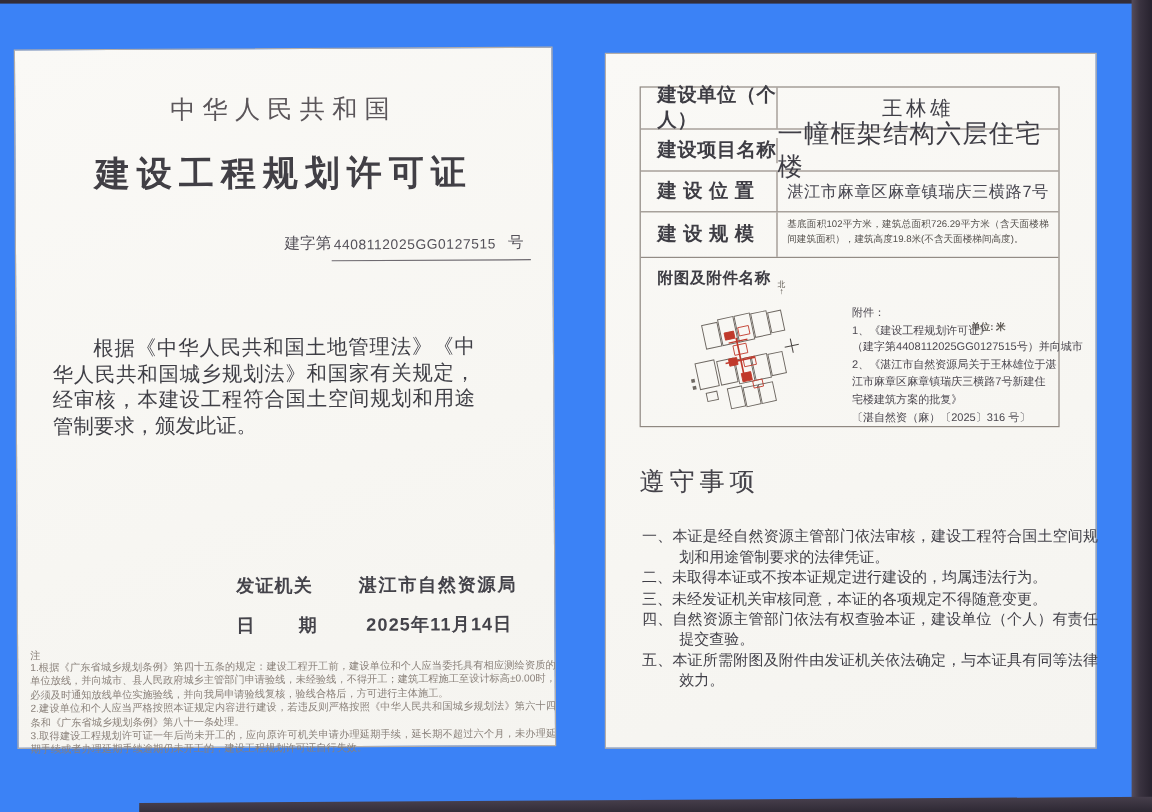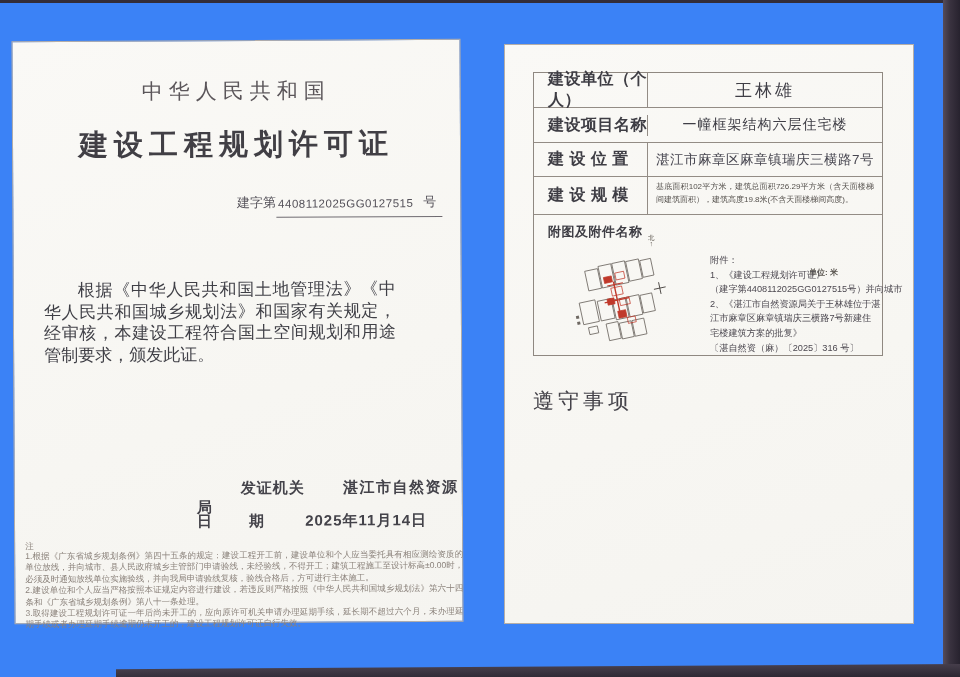--- a/index.html
+++ b/index.html
@@ -30,42 +30,42 @@
   .cert-title{position:absolute;left:0;top:84px;width:100%;text-align:center;
     font-size:29px;font-weight:bold;letter-spacing:6px;color:#413f45;}
   .cert-no{position:absolute;right:18px;top:153px;font-size:13px;color:#55525a;}
   .cert-no .num-u{display:inline-block;border-bottom:1px solid #6e6a70;padding:0 6px 5px 2px;}
   .cert-no .digits{font-size:11.5px;letter-spacing:.5px;vertical-align:-1px;}
   .cert-no .suffix{margin-left:10px;}
   .body-par{position:absolute;left:30px;top:238px;width:352px;
     font-size:17px;line-height:21.5px;color:#3f3f46;text-indent:2em;
     text-align:justify;letter-spacing:0;}
   .issuer-row{position:absolute;left:182px;top:438px;font-size:15px;color:#44434a;}
-  .issuer-row .lbl{font-weight:bold;letter-spacing:1px;margin-left:44px;}
+  .issuer-row .lbl{font-weight:bold;letter-spacing:1px;}
   .issuer-row .val{margin-left:34px;font-weight:bold;letter-spacing:1.5px;}
   .date-row{position:absolute;left:182px;top:471px;font-size:15px;color:#44434a;}
   .date-row .lbl{font-weight:bold;letter-spacing:37px;}
   .date-row .val{margin-left:0px;font-weight:bold;letter-spacing:1px;}
   .notes{position:absolute;left:10px;top:499px;width:438px;
     font-size:8.5px;line-height:11.4px;color:#8a817a;text-align:justify;}
   .notes .note-label{display:block;line-height:10px;}
   .notes p{margin:0;}
 
   
   .permit-table{position:absolute;left:28px;top:27px;width:350px;
     border:1px solid #8f8881;box-sizing:border-box;}
   .t-row{display:flex;border-bottom:1px solid #938c85;box-sizing:border-box;}
   .t-row:last-child{border-bottom:none;}
   .t-label{width:114px;border-right:1px solid #938c85;box-sizing:border-box;
     display:flex;align-items:center;padding-left:14px;
     font-size:16px;font-weight:bold;color:#3e3d44;letter-spacing:.5px;}
   .t-value{flex:1;display:flex;align-items:center;box-sizing:border-box;color:#474650;}
   .r1{height:35px;} .r2{height:35px;align-items:center;} .r3{height:34px;justify-content:flex-end;} .r4{height:38px;}
   .v-name{justify-content:center;font-size:17px;letter-spacing:3px;color:#3f3e46;}
-  .v-project{justify-content:center;font-size:14px;letter-spacing:1px;color:#3f3e46;}
+  .v-project{justify-content:center;font-size:21px;letter-spacing:1px;color:#3f3e46;}
   .v-address{padding-left:8px;font-size:13.5px;letter-spacing:.5px;}
   .v-scale{padding:4px 8px 4px 8px;font-size:8px;line-height:12.5px;color:#55514d;
     align-items:flex-start;text-align:justify;}
   .r5{height:140px;position:relative;display:block;}
   .r5-head{position:absolute;left:14px;top:8px;font-size:13px;font-weight:bold;
     color:#3e3d44;letter-spacing:.5px;}
   .unit-note{position:absolute;right:44px;top:12px;font-size:8px;font-weight:bold;color:#5a5650;margin-top:40px;}
   .north{position:absolute;left:114px;top:20px;display:flex;flex-direction:column;
     align-items:center;font-size:6.5px;line-height:6px;color:#565049;}
   .north .arr{font-size:7px;}
@@ -193,14 +193,21 @@
           <div class="att-line">2、《湛江市自然资源局关于王林雄位于湛</div>
           <div class="att-line">江市麻章区麻章镇瑞庆三横路7号新建住</div>
           <div class="att-line">宅楼建筑方案的批复》</div>
           <div class="att-line">〔湛自然资（麻）〔2025〕316 号〕</div>
         </div>
       </div>
     </div>
 
     <div class="obs-heading">遵守事项</div>
 
+    <div class="obs-list">
+      <div class="obs-item">一、本证是经自然资源主管部门依法审核，建设工程符合国土空间规划和用途管制要求的法律凭证。</div>
+      <div class="obs-item">二、未取得本证或不按本证规定进行建设的，均属违法行为。</div>
+      <div class="obs-item">三、未经发证机关审核同意，本证的各项规定不得随意变更。</div>
+      <div class="obs-item">四、自然资源主管部门依法有权查验本证，建设单位（个人）有责任提交查验。</div>
+      <div class="obs-item">五、本证所需附图及附件由发证机关依法确定，与本证具有同等法律效力。</div>
+    </div>
   </div>
 </div>
 
 </body></html>

